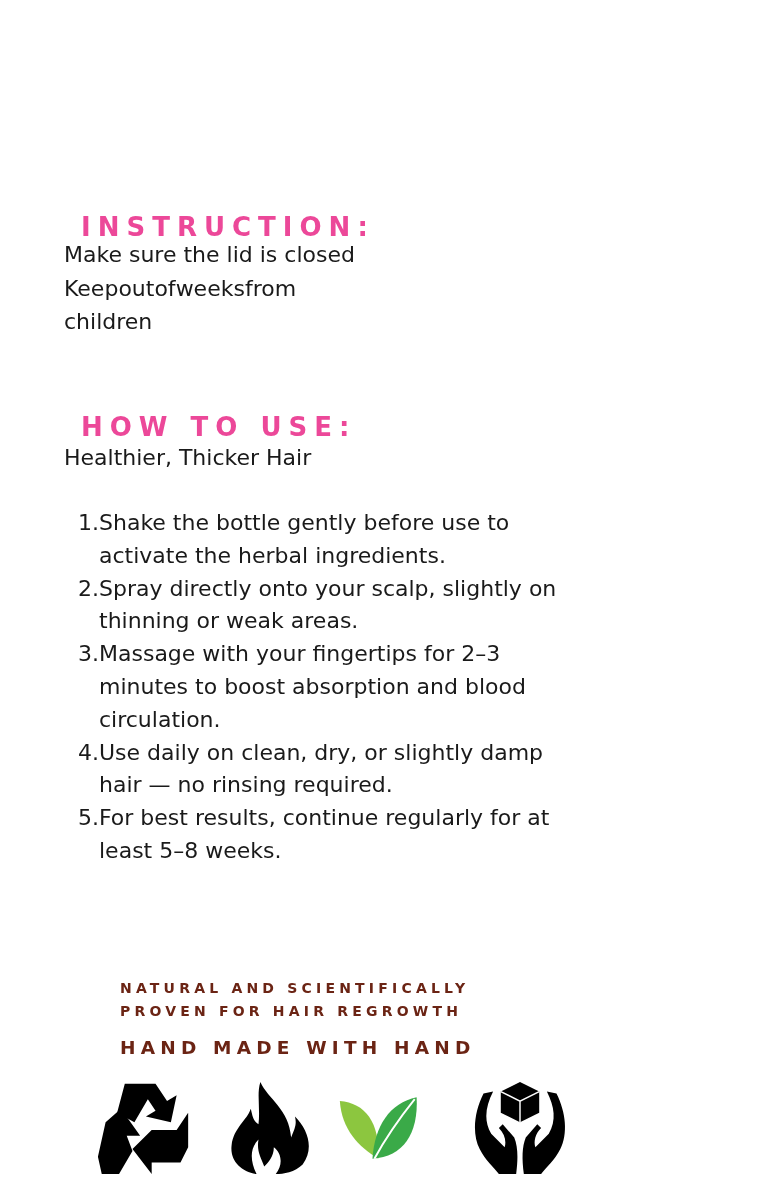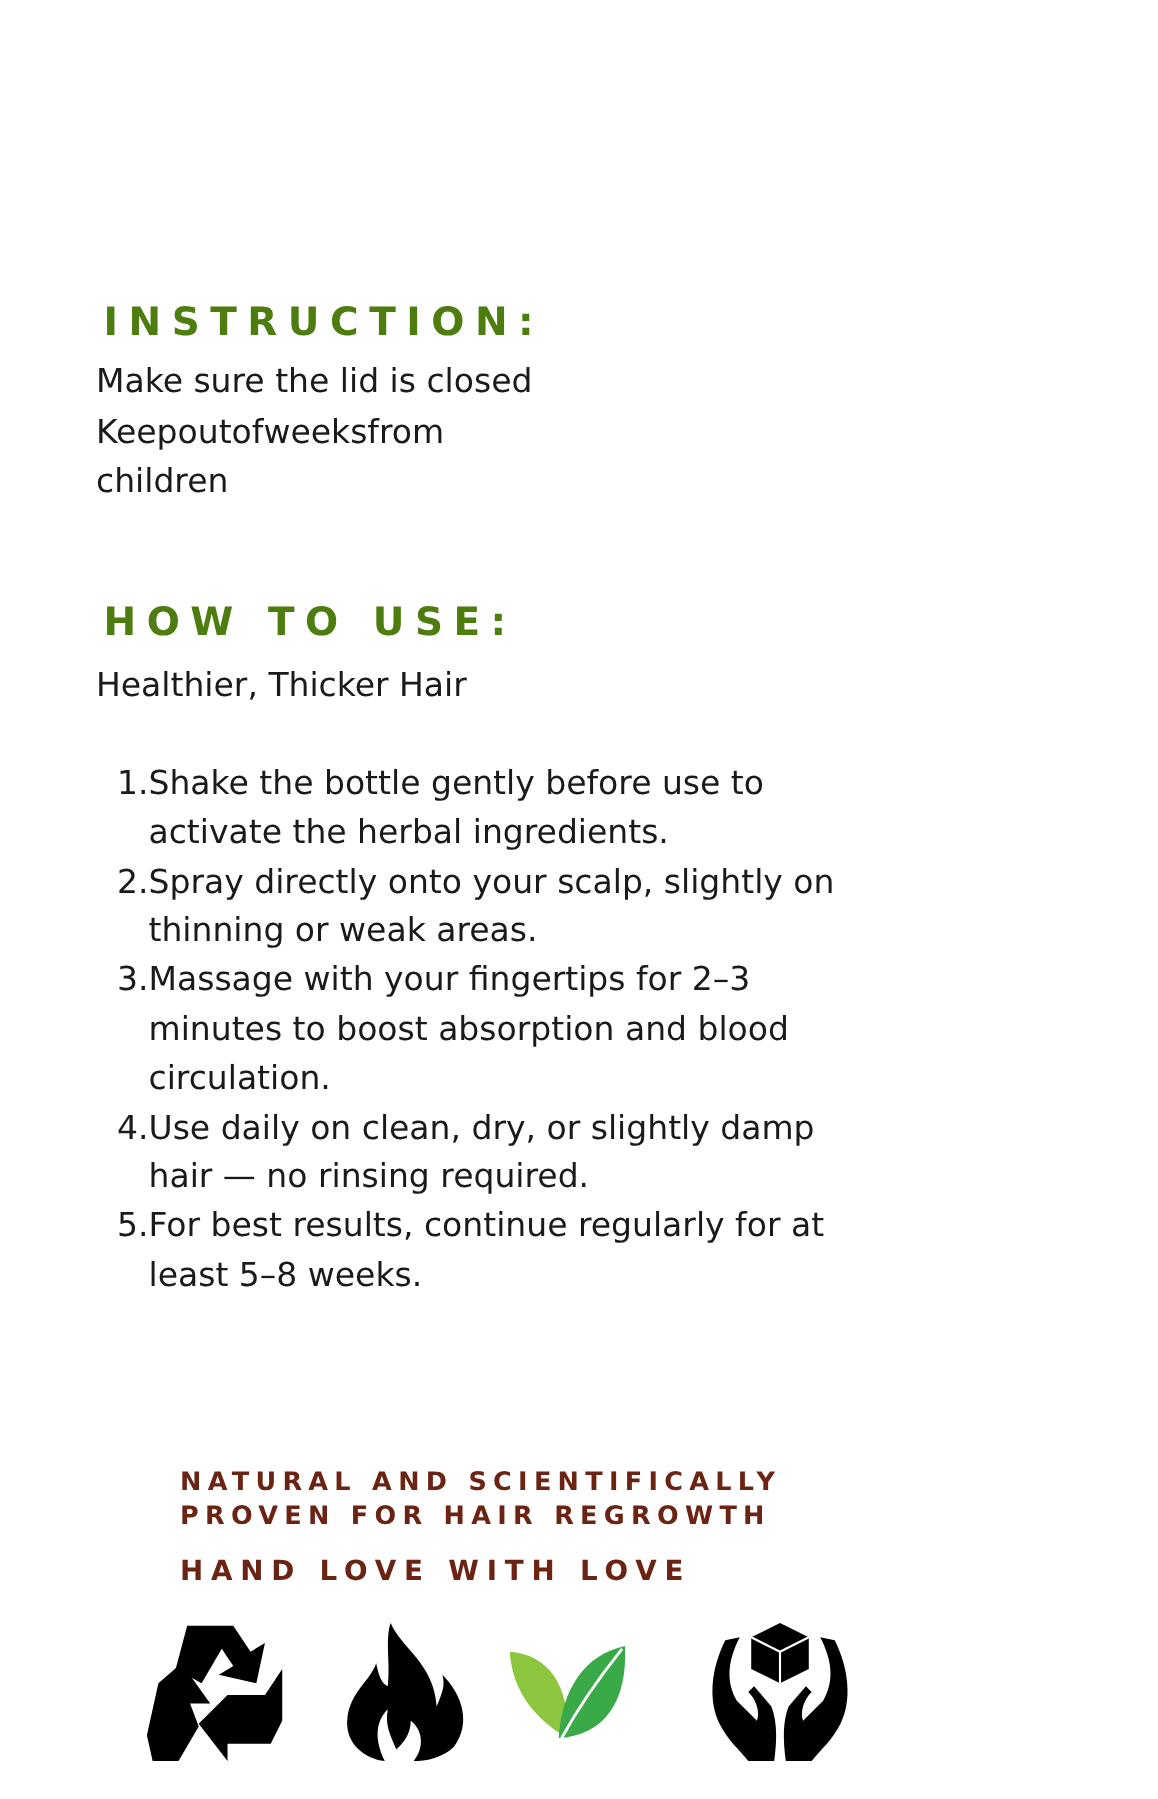--- a/index.html
+++ b/index.html
@@ -1,29 +1,29 @@
 <!DOCTYPE html>
 <html><head>
 <meta charset="utf-8">
 <style>
   html, body { margin: 0; padding: 0; background: #ffffff; }
   body { width: 772px; height: 1199px; position: relative; overflow: hidden;
          font-family: "DejaVu Sans", sans-serif; color: #1a1a1a; }
-  .heading { position: absolute; left: 65px; color: #4d7c0f; font-weight: bold;
-             font-size: 26px; letter-spacing: 7px; margin: 4px; }
+  .heading { position: absolute; left: 65px; color: #ec4899; font-weight: bold;
+             font-size: 26px; letter-spacing: 7px; margin: 16px; }
   .body-text { position: absolute; left: 64px; font-size: 22px; line-height: 33.5px;
                margin: 0; color: #1a1a1a; }
   .justify-line { display: flex; justify-content: flex-start; width: 374px; }
   .steps { position: absolute; left: 64px; top: 507px; margin: 0; padding: 0; list-style: none;
            font-size: 22px; line-height: 32.8px; width: 510px; }
   .steps li { display: flex; }
   .steps .num { width: 35px; text-align: right; flex: 0 0 35px; }
   .steps .txt { flex: 1; }
   .tag { position: absolute; left: 120px; color: #6b2414; font-weight: bold; margin: 0; }
-  .tag.small { font-size: 17px; letter-spacing: 4.2px; line-height: 23px; }
+  .tag.small { font-size: 14px; letter-spacing: 4.2px; line-height: 23px; }
   .tag.big { font-size: 18.5px; letter-spacing: 5.2px; }
   .icon { position: absolute; top: 1080px; width: 96px; height: 96px; }
 </style>
 </head>
 <body>
 
 <h2 class="heading" style="top:196px;">INSTRUCTION:</h2>
 
 <div class="body-text" style="top:238px;">
   <div>Make sure the lid is closed</div>
@@ -61,21 +61,21 @@
   <li>
       <span class="num">5.</span>
       <span class="txt">For best results, continue regularly for at least 5–8 weeks.</span>
     </li>
 </ol>
 
 <div class="tag small" style="top:977px;">
   <div>NATURAL AND SCIENTIFICALLY</div>
   <div>PROVEN FOR HAIR REGROWTH</div>
 </div>
-<div class="tag big" style="top:1037px;">HAND LOVE WITH LOVE</div>
+<div class="tag big" style="top:1037px;">HAND MADE WITH HAND</div>
 
 <svg class="icon" style="left:96px;" viewBox="0 0 100 100">
   <g fill="#000">
     <path d="M30 4 L62 4 L74 22 L84 16 L78 44 L52 38 L62 32 L54 20 L40 44 L22 34 Z"></path>
     <path d="M8 44 L24 30 L44 58 L30 58 L36 74 L22 98 L4 98 L0 80 Z" transform="translate(2,0)"></path>
     <path d="M50 62 L88 62 L100 44 L100 80 L92 96 L62 96 L62 108 L42 82 L62 62 Z" transform="translate(-4,-10)"></path>
   </g>
 </svg>
 
 <svg class="icon" style="left:222px;" viewBox="0 0 100 100">

